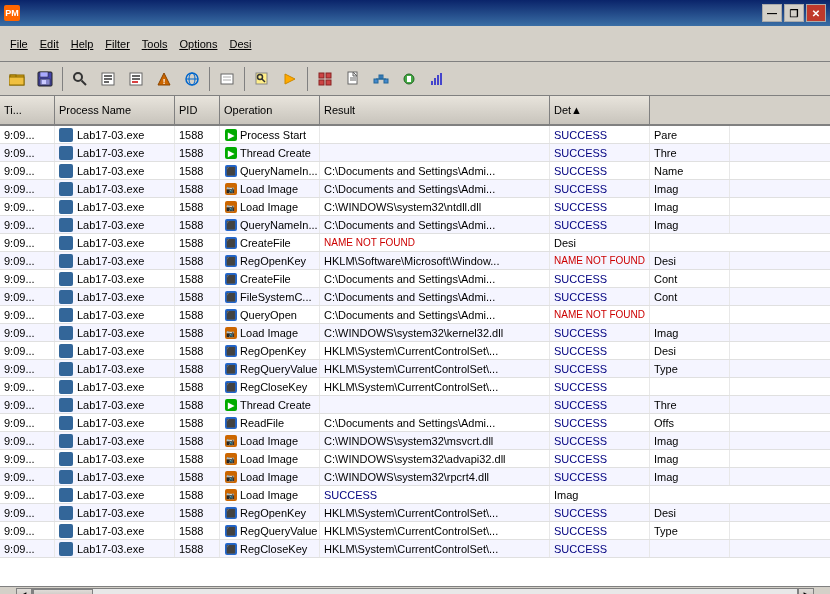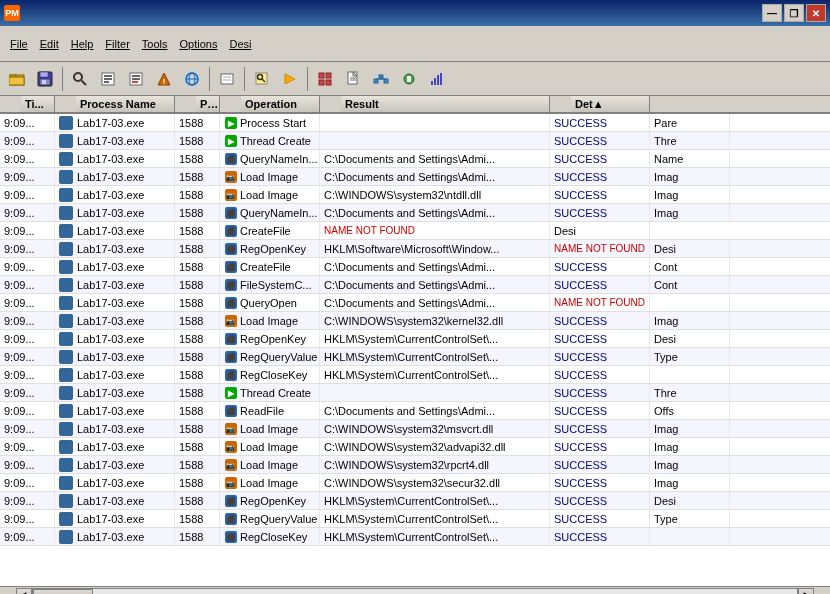--- a/index.html
+++ b/index.html
@@ -116,30 +116,29 @@
     
     .table-header {
       display: grid;
       grid-template-columns: 55px 120px 45px 100px 230px 100px 80px;
       background: #d4d0c8;
       border-bottom: 2px solid #808080;
       position: sticky;
       top: 0;
     }
     .col-header {
-      padding: 2px 4px;
+      padding: 8px 4px;
       border-right: 1px solid #808080;
-      font-weight: bold;
+      font-weight: normal;
       font-size: 11px;
       background: linear-gradient(to bottom, #e8e4dc, #c8c4bc);
       cursor: pointer;
       white-space: nowrap;
       overflow: hidden;
       text-overflow: ellipsis;
-      margin-left: 21px;
     }
 
     
     .table-scroll {
       overflow-y: auto;
       overflow-x: hidden;
       height: 100%;
     }
     .table-row {
       display: grid;
@@ -782,21 +781,20 @@
     <div class="table-cell">1588</div>
     <div class="table-cell">
       <span class="op-icon">
         <svg width="14" height="14" viewBox="0 0 14 14">
               <rect x="1" y="1" width="12" height="12" rx="2" fill="#cc6600"></rect>
               <text x="7" y="10" text-anchor="middle" font-size="7" fill="white">📷</text>
             </svg>
       </span>
       Load Image
     </div>
-    <div class="table-cell">C:\WINDOWS\system32\secur32.dll</div>
     <div class="table-cell result-success">SUCCESS</div>
     <div class="table-cell">Imag</div>
   </div>
       <div class="table-row">
     <div class="table-cell">9:09...</div>
     <div class="table-cell">
       <span style="display:inline-block;width:14px;height:14px;background:#336699;border-radius:2px;margin-right:2px;flex-shrink:0;"></span>
       Lab17-03.exe
     </div>
     <div class="table-cell">1588</div>

